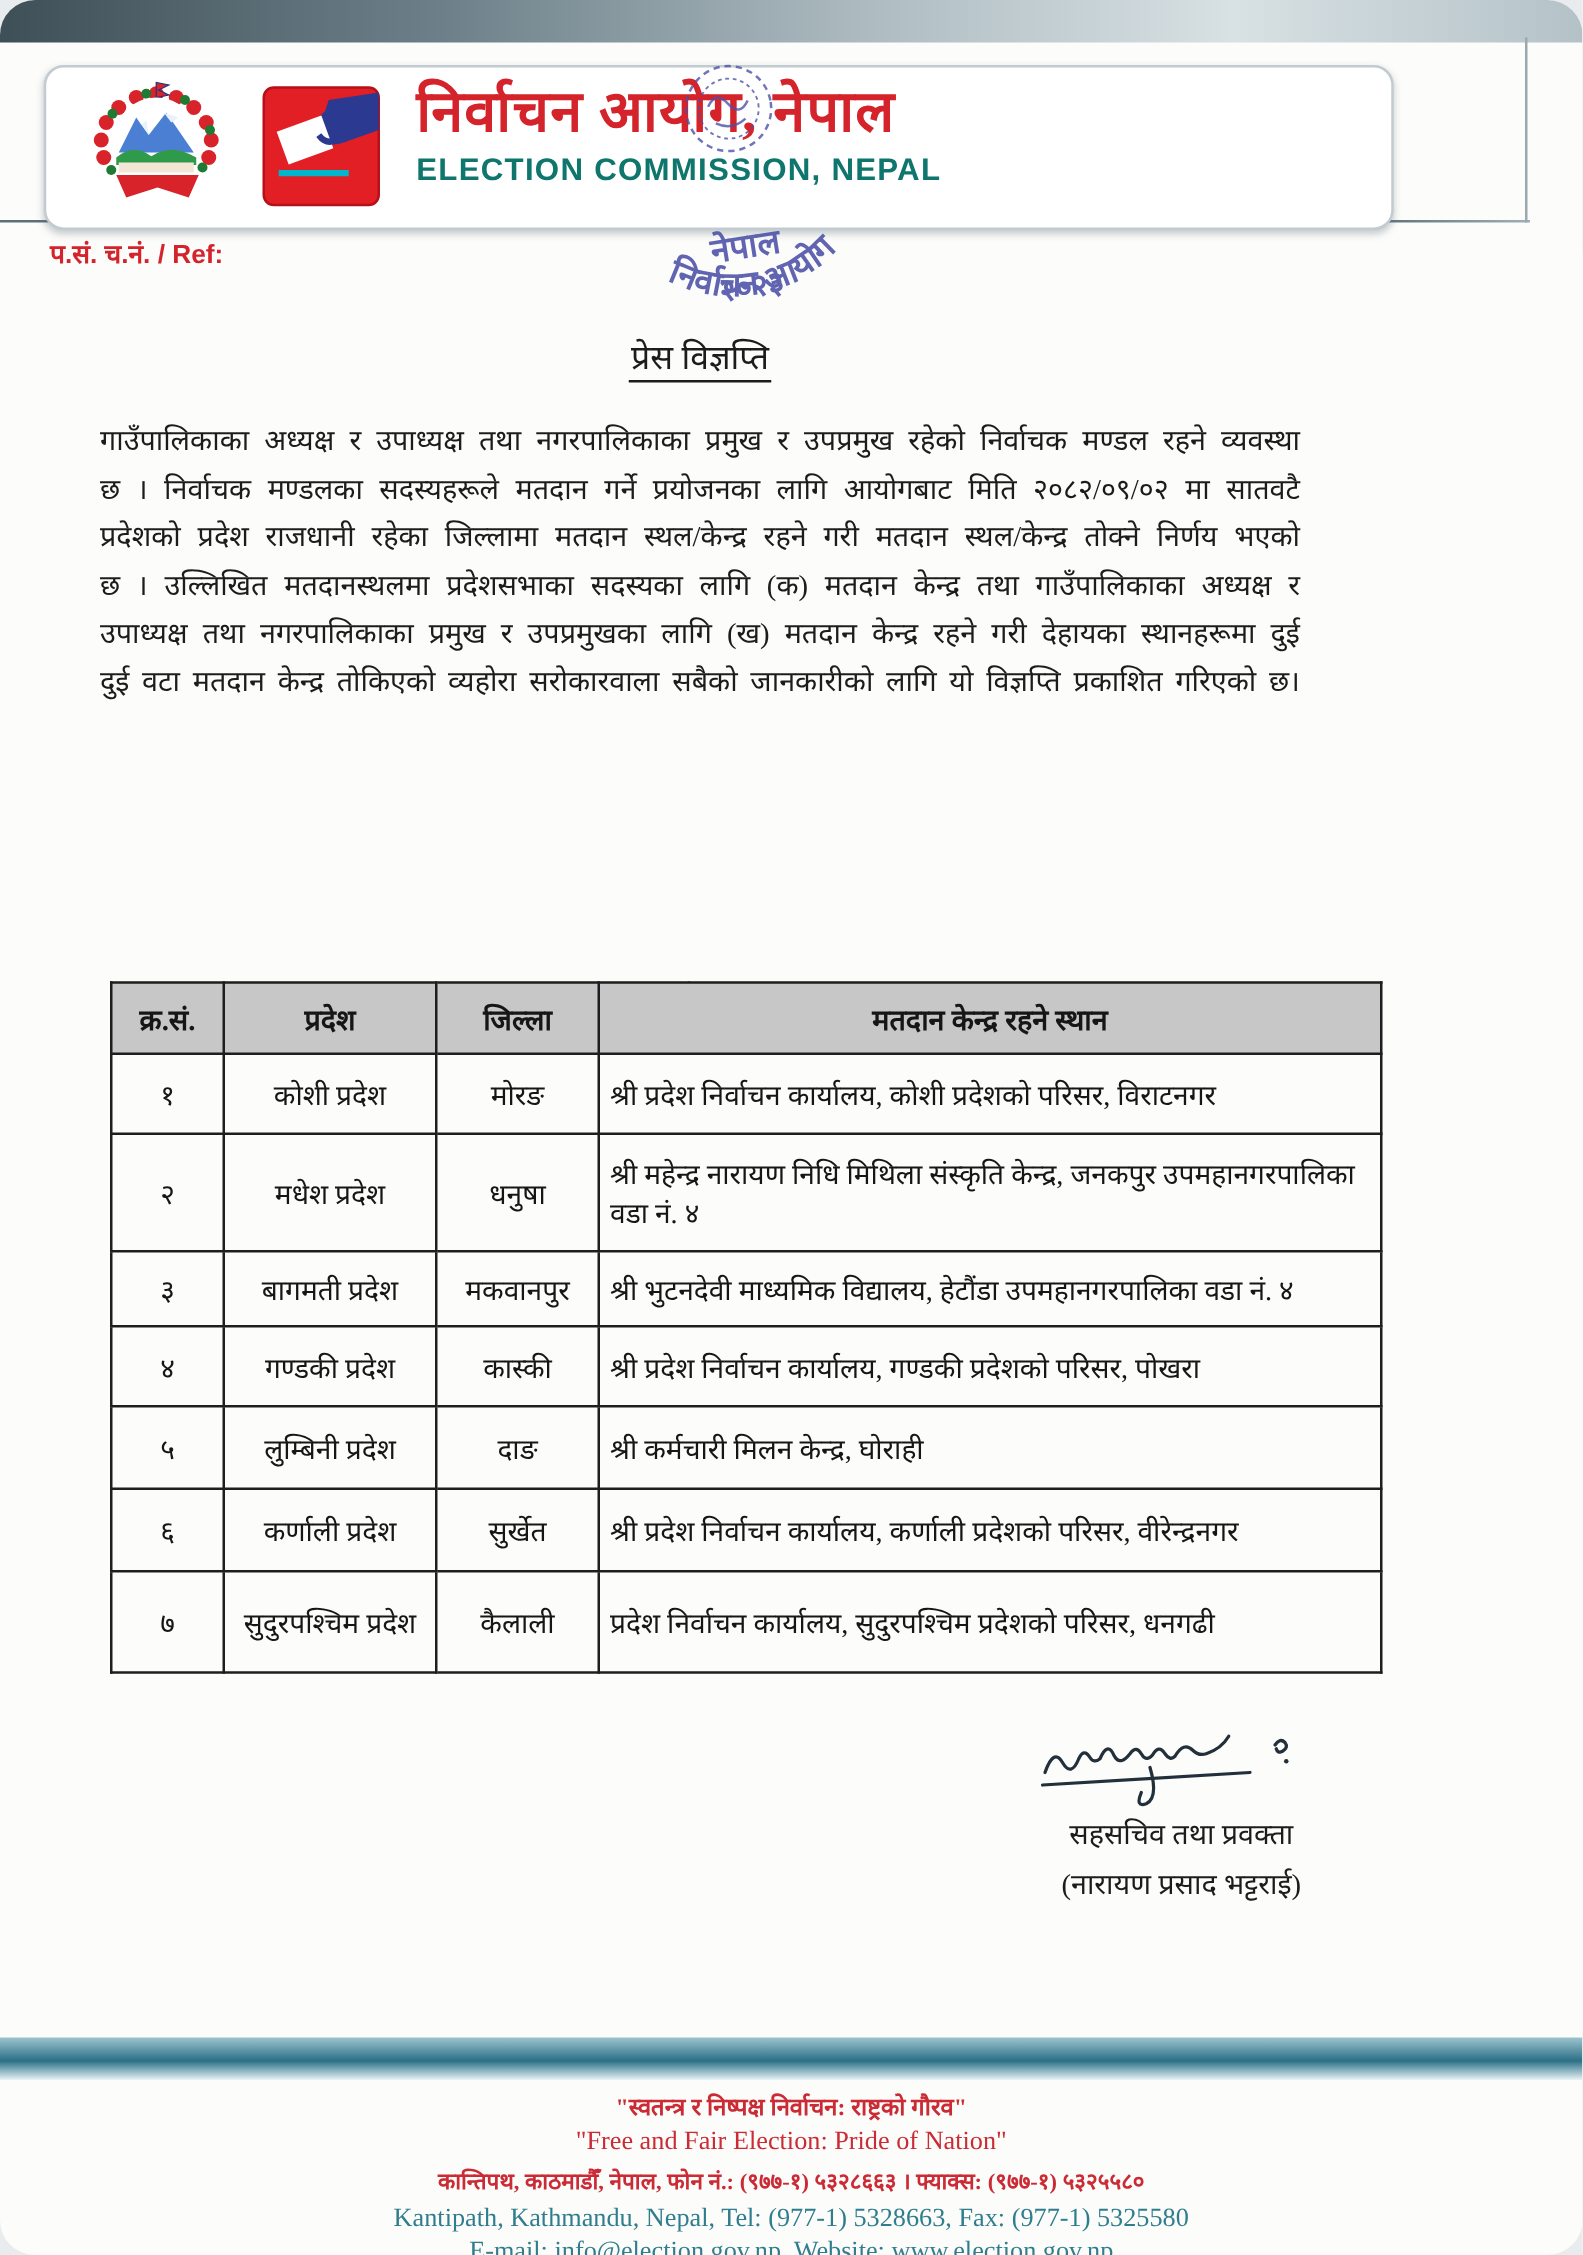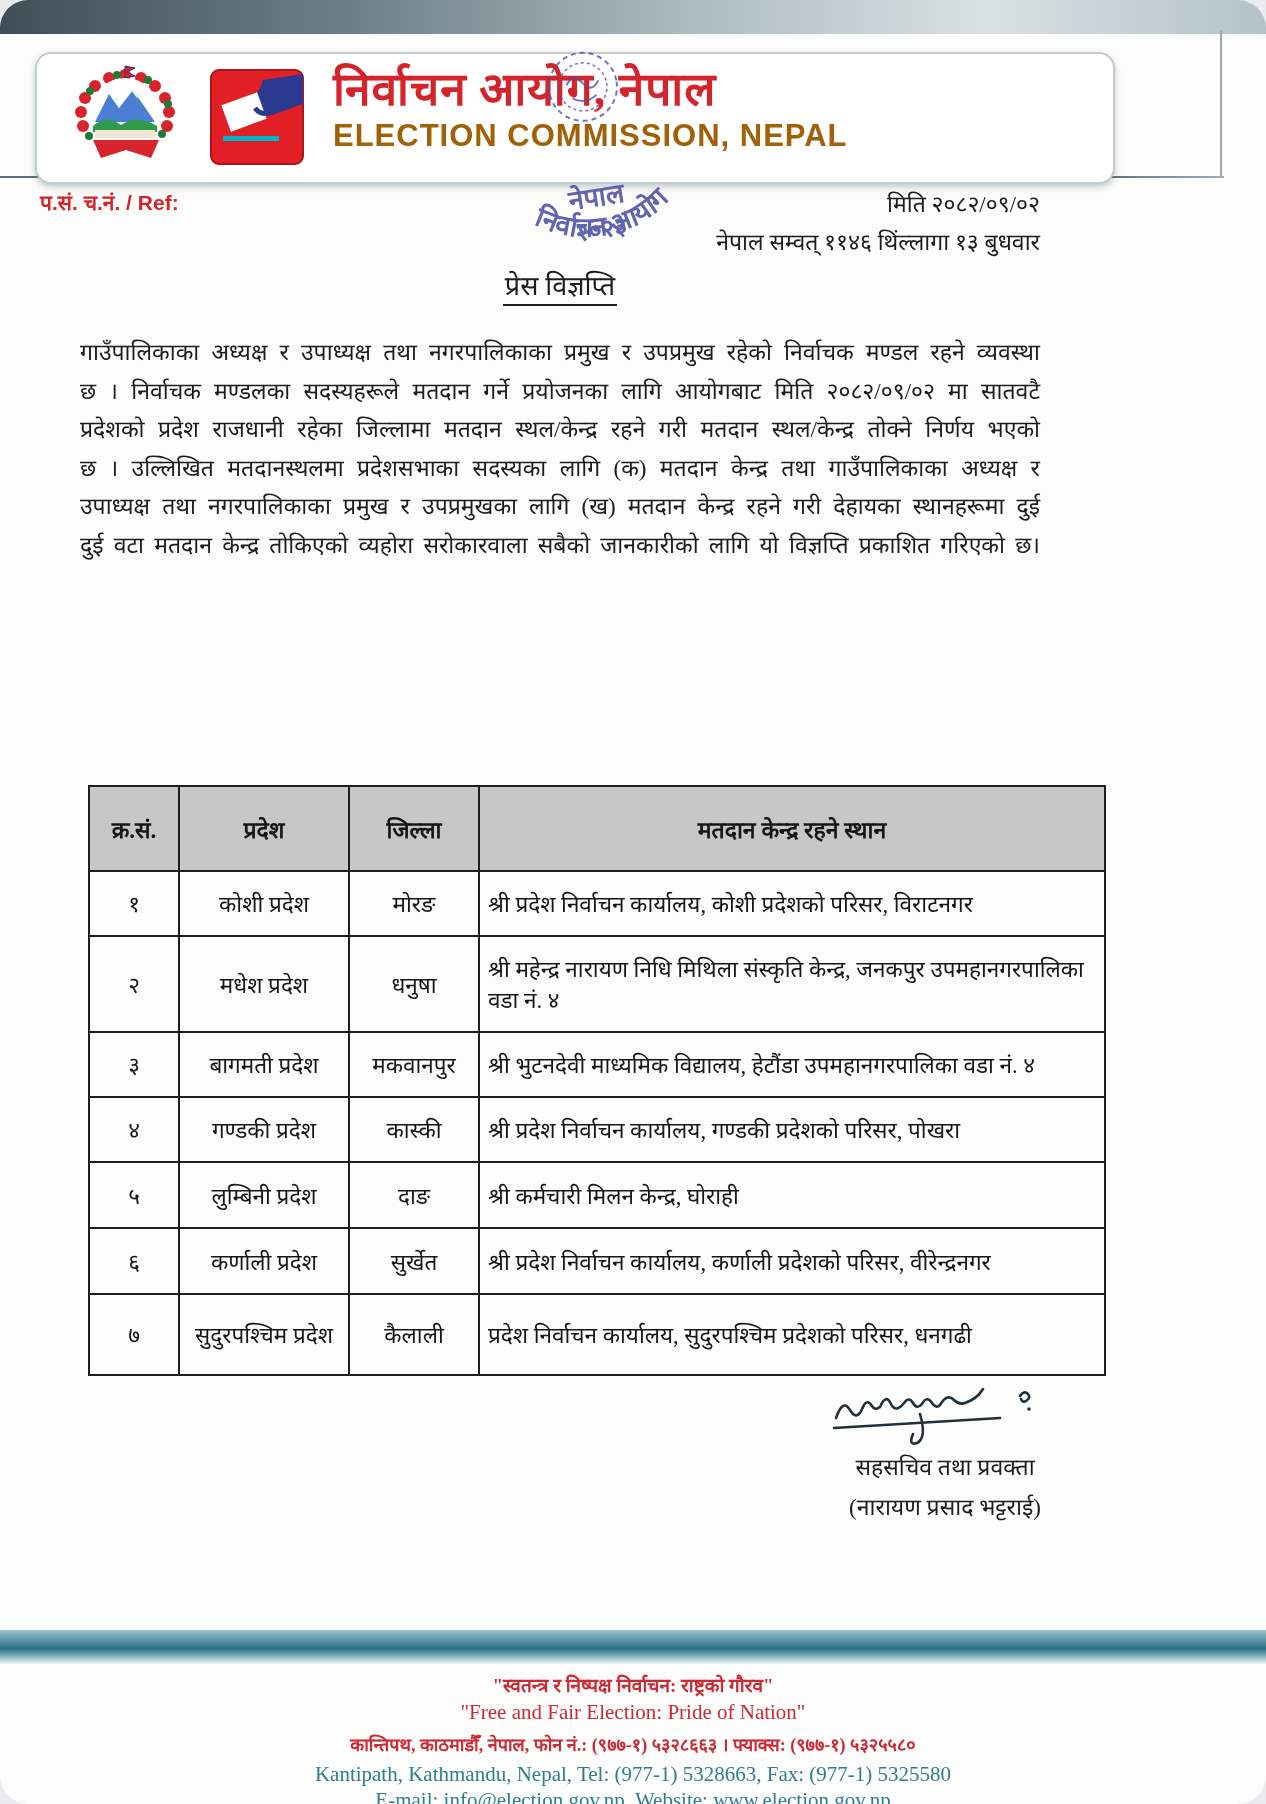--- a/index.html
+++ b/index.html
@@ -15,40 +15,40 @@
     background:linear-gradient(to right,#5d7079 90%,#9fb0b6 100%);}
   .scan-right-line{position:absolute;left:1220px;top:30px;width:2px;height:148px;background:#9aa9b0;}
   
   .letterhead-box{position:absolute;left:35px;top:52px;width:1076px;height:128px;
     background:#ffffff;border:2px solid #c2cbd0;border-radius:16px;
     box-shadow:0 3px 6px rgba(90,110,120,.35);}
   .emblem{position:absolute;left:28px;top:10px;}
   .ballot{position:absolute;left:172px;top:14px;}
   .org-names{position:absolute;left:296px;top:10px;width:760px;}
   .org-nepali{font-size:46px;font-weight:bold;color:#d4232b;line-height:52px;letter-spacing:1px;}
-  .org-english{font-family:"Liberation Sans",sans-serif;font-size:31px;font-weight:bold;color:#a16207;line-height:40px;letter-spacing:1px;}
+  .org-english{font-family:"Liberation Sans",sans-serif;font-size:25px;font-weight:bold;color:#0f766e;line-height:40px;letter-spacing:1px;}
   
   .stamp{position:absolute;left:468px;top:34px;width:250px;height:220px;
     transform:rotate(-9deg);opacity:.88;pointer-events:none;}
   
   .ref-label{position:absolute;left:40px;top:188px;font-size:21px;font-weight:bold;color:#d4232b;
     font-family:"Liberation Sans",sans-serif;}
   .date-block{position:absolute;right:226px;top:186px;text-align:right;font-size:23px;line-height:38px;}
   
   .doc-title{position:absolute;left:80px;top:266px;width:960px;text-align:center;}
   .doc-title span{font-size:27px;font-weight:normal;border-bottom:2px solid #1c1c1c;padding:0 2px 3px 2px;}
   
   .body-par{position:absolute;left:80px;top:334px;width:960px;font-size:23px;}
   .body-line{height:38.5px;line-height:38.5px;text-align:justify;text-align-last:justify;white-space:normal;}
   
   .dehaya{position:absolute;left:88px;top:740px;width:975px;text-align:center;font-size:24px;font-weight:bold;margin-top:41px;}
   
   .polling-table{position:absolute;left:88px;top:785px;width:976px;border-collapse:collapse;table-layout:fixed;
     font-size:22.5px;color:#161616;}
-  .polling-table th,.polling-table td{border:2px solid #1e1e1e;padding:16px 8px;vertical-align:middle;}
+  .polling-table th,.polling-table td{border:2px solid #1e1e1e;padding:2px 8px;vertical-align:middle;}
   .polling-table th{background:#c7c7c7;font-weight:bold;font-size:23px;height:51px;}
   .col-sn{width:72px;text-align:center;}
   .col-prov{width:152px;text-align:center;}
   .col-dist{width:112px;text-align:center;}
   .col-loc{width:608px;text-align:left;}
   tr.h68{height:64px;} tr.h98{height:94px;} tr.h64{height:60px;} tr.h70{height:66px;} tr.h85{height:81px;}
   
   .signature-svg{position:absolute;left:828px;top:1382px;}
   .signatory{position:absolute;left:820px;top:1448px;width:250px;text-align:center;font-size:23px;line-height:40px;}
   
@@ -137,24 +137,20 @@
       </g>
       <text font-size="27" font-weight="bold" fill="#4b50a8">
         <textPath href="#stamp-arc" startOffset="50%" text-anchor="middle">निर्वाचन आयोग</textPath>
       </text>
       <text x="120" y="172" text-anchor="middle" font-size="27" font-weight="bold" fill="#4b50a8">नेपाल</text>
       <text x="120" y="204" text-anchor="middle" font-size="25" font-weight="bold" fill="#4b50a8">२०२३</text>
     </svg>
   </div>
 
   <div class="ref-label">प.सं. च.नं. / Ref:</div>
-  <div class="date-block">
-    <div>मिति २०८२/०९/०२</div>
-    <div>नेपाल सम्वत् ११४६ थिंल्लागा १३ बुधवार</div>
-  </div>
 
   <div class="doc-title">
     <span>प्रेस विज्ञप्ति</span>
   </div>
 
   <div class="body-par">
     <div class="body-line">गाउँपालिकाका अध्यक्ष र उपाध्यक्ष तथा नगरपालिकाका प्रमुख र उपप्रमुख रहेको निर्वाचक मण्डल रहने व्यवस्था</div>
     <div class="body-line">छ । निर्वाचक मण्डलका सदस्यहरूले मतदान गर्ने प्रयोजनका लागि आयोगबाट मिति २०८२/०९/०२ मा सातवटै</div>
     <div class="body-line">प्रदेशको प्रदेश राजधानी रहेका जिल्लामा मतदान स्थल/केन्द्र रहने गरी मतदान स्थल/केन्द्र तोक्ने निर्णय भएको</div>
     <div class="body-line">छ । उल्लिखित मतदानस्थलमा प्रदेशसभाका सदस्यका लागि (क) मतदान केन्द्र तथा गाउँपालिकाका अध्यक्ष र</div>

